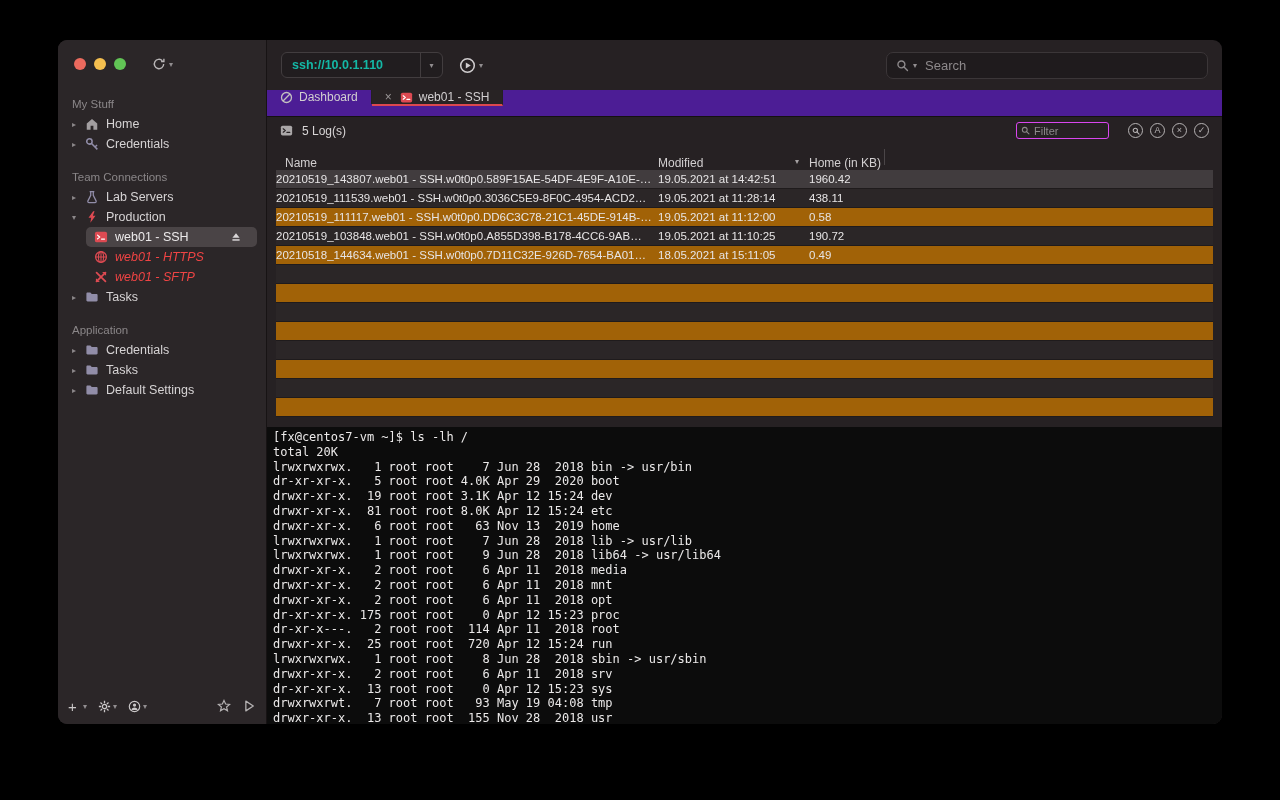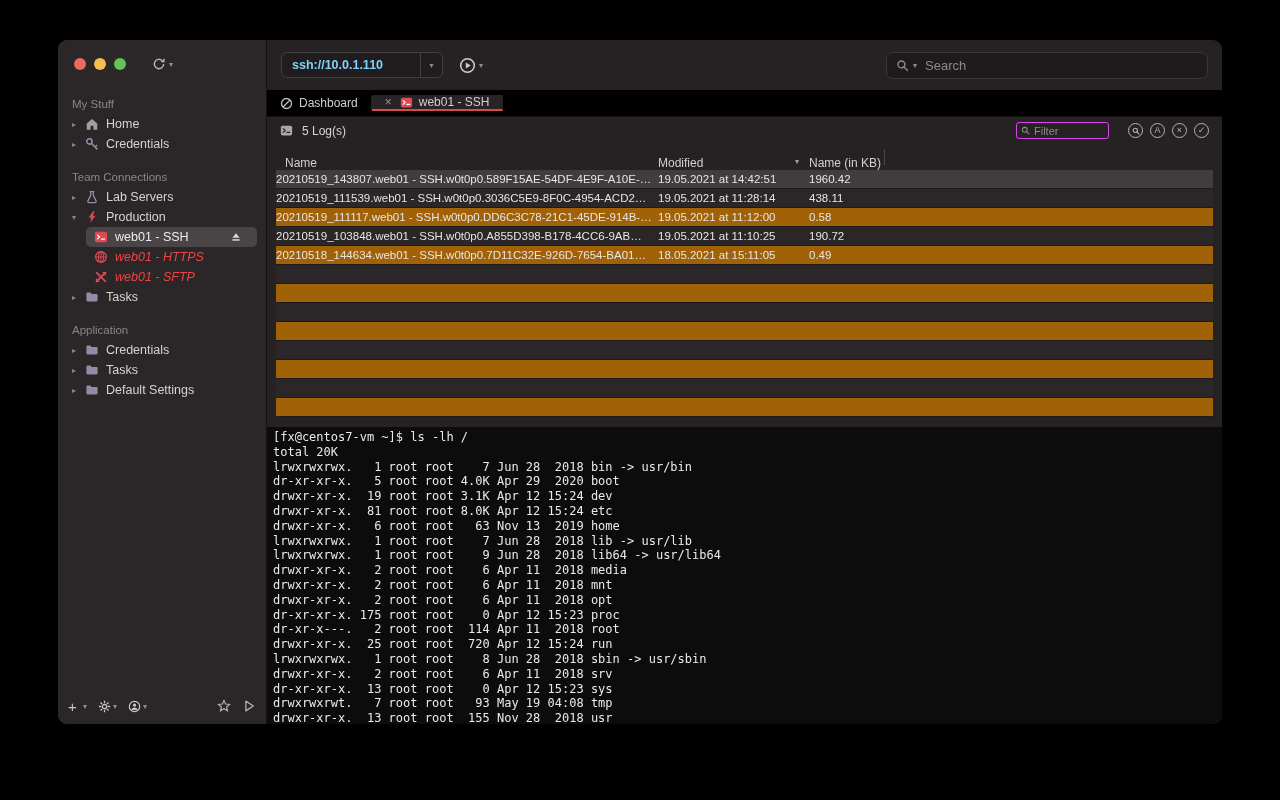--- a/index.html
+++ b/index.html
@@ -35,30 +35,30 @@
   .sb-bot-group .icon { width:13px; height:13px; }
   .plus-glyph { font-size:15px; line-height:13px; }
   .sb-bot-right { margin-left:auto; display:flex; align-items:center; gap:11px; }
   .sb-bot-right .icon { width:14px; height:14px; color:#b4b1b2; }
 
   
   .main { flex:1; display:flex; flex-direction:column; min-width:0; }
 
   .toolbar { height:50px; display:flex; align-items:center; padding:0 14px; gap:16px; }
   .conn { width:162px; height:26px; background:#211d1f; border:1px solid #423d3f; border-radius:6px; display:flex; align-items:center; }
-  .conn-label { flex:1; padding:0 10px; color:#7dd3fc; font-size:12.5px; font-weight:600; white-space:nowrap; overflow:hidden; }
+  .conn-label { flex:1; padding:0 10px; color:#14b8a6; font-size:12.5px; font-weight:600; white-space:nowrap; overflow:hidden; }
   .conn-chev { width:22px; align-self:stretch; border-left:1px solid #423d3f; display:flex; align-items:center; justify-content:center; }
   .play-group { display:flex; align-items:center; gap:3px; color:#cfccce; }
   .play-group .icon { width:17px; height:17px; }
   .tb-spacer { flex:1; }
   .search { width:322px; height:27px; background:#1f1b1d; border:1px solid #3b3638; border-radius:7px; display:flex; align-items:center; padding:0 9px; gap:4px; }
   .search .icon { width:13px; height:13px; color:#8d898b; }
   .search-ph { color:#8d898b; font-size:13px; margin-left:4px; }
 
-  .tabbar { height:27px; background:#000000; display:flex; align-items:center; border-bottom:1px solid #141111; }
+  .tabbar { height:27px; background:#4c1d95; display:flex; align-items:flex-start; border-bottom:1px solid #141111; }
   .tab { display:flex; align-items:center; gap:6px; padding:0 13px; font-size:12px; color:#d2cfd0; border-right:1px solid #242021; }
   .tab .icon { width:13px; height:13px; color:#c2bfc0; }
   .tab.active { background:#282324; border-bottom:2px solid #dc4850; }
   .tab .close { color:#9b9798; font-size:12px; margin-right:2px; }
   .tab .icon.ic-red { color:#dd4a52; }
 
   .log-header { height:27px; display:flex; align-items:center; padding:0 13px; }
   .log-header .log-icon { width:13px; height:13px; color:#aaa7a8; margin-right:9px; }
   .log-count { color:#d8d5d6; font-size:12px; }
   .filter { margin-left:auto; width:93px; height:17px; border:1px solid #d946ef; border-radius:3px; display:flex; align-items:center; padding:0 4px; }
@@ -347,21 +347,21 @@
           </span>
         </span>
       <span class="circle-btn">A</span>
       <span class="circle-btn">×</span>
       <span class="circle-btn">✓</span>
     </div>
 
     <div class="table-header">
       <span class="th-name">Name</span>
       <span class="th-mod"><span>Modified</span><span class="sort">▾</span></span>
-      <span class="th-size">Name (in KB)</span>
+      <span class="th-size">Home (in KB)</span>
       <span class="th-rest"></span>
     </div>
 
     <div class="rows" id="log-rows">
         <div class="lrow selected">
           <span class="lc-name">20210519_143807.web01 - SSH.w0t0p0.589F15AE-54DF-4E9F-A10E-…</span>
           <span class="lc-mod">19.05.2021 at 14:42:51</span>
           <span class="lc-size">1960.42</span>
         </div>
         <div class="lrow shade-b">

